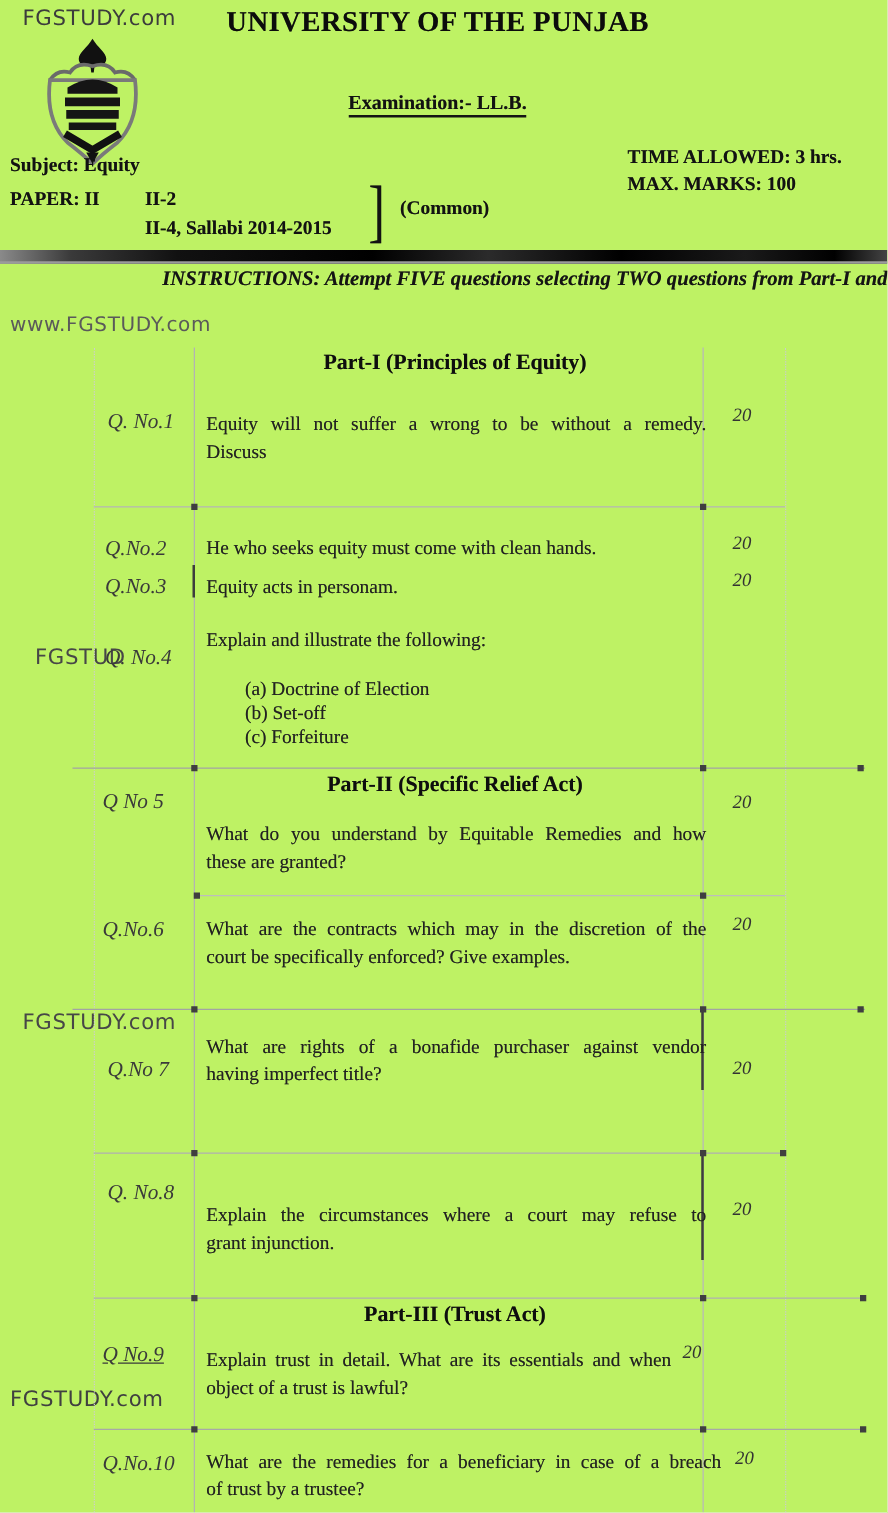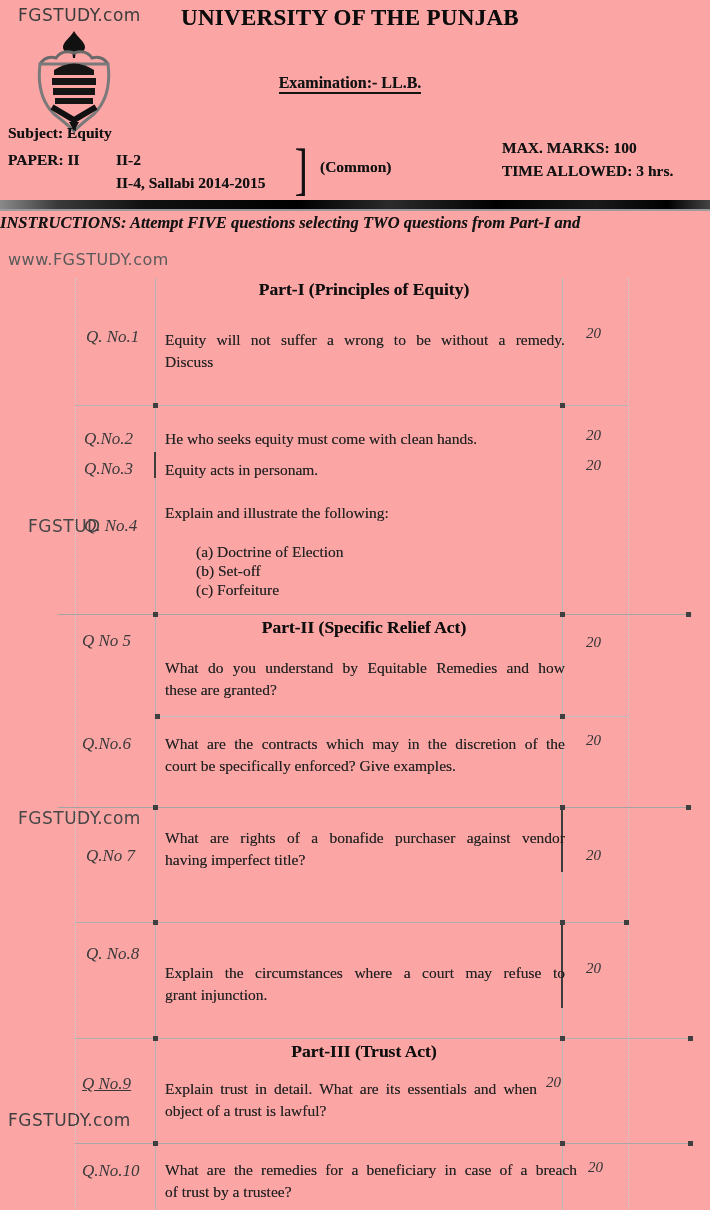--- a/index.html
+++ b/index.html
@@ -1,31 +1,31 @@
 <!DOCTYPE html>
 <html><head>
 <meta charset="utf-8">
 <style>
   html,body{margin:0;padding:0;background:#e9e9e9;}
   .page{
-    position:relative; width:710px; height:1210px; background:#fca5a5;
+    position:relative; width:710px; height:1210px; background:#bef264;
     font-family:"Liberation Serif", serif; color:#1e1e1e; overflow:hidden;
   }
   .abs{position:absolute;}
   .doc{text-shadow:0 0 .5px rgba(25,25,25,.55);}
   .wm{font-family:"DejaVu Sans", sans-serif; font-size:17px; color:#474747; letter-spacing:.5px;}
   .title{font-weight:700; font-size:23px; color:#0c0c0c; text-align:center; letter-spacing:.3px;}
   .hbold{font-weight:700; font-size:15.5px; color:#121212;}
   .center-block{text-align:center;}
   .exam-underline{border-bottom:2.5px solid #141414; padding-bottom:1px;}
   .rollbox{border:3px dotted #161616; border-radius:8px;}
   .bracket{font-size:56px; line-height:50px; font-weight:400; color:#121212; transform:scaleX(.7);}
   .bar{background:linear-gradient(90deg,#8a8a8a 0%,#3a3a3a 8%,#111 20%,#000 42%,#2b2b2b 55%,#000 70%,#1a1a1a 84%,#000 94%,#444 100%);
        box-shadow:0 -2px 0 #9b9b9b inset;}
-  .instr{font-weight:700; font-style:italic; font-size:16.5px; color:#141414; text-align:left; width:710px;}
+  .instr{font-weight:700; font-style:italic; font-size:16.5px; color:#141414; text-align:right; width:710px;}
   .part-heading{font-weight:700; font-size:17.5px; color:#0e0e0e; width:398px; text-align:center;}
   .qno{font-style:italic; font-size:17px; color:#3a3a3a;text-align:right;}
   .qtext{font-size:15.5px; line-height:22px; color:#222;}
   .w400{width:400px;}
   .just{text-align:justify; text-align-last:justify;}
   .marks{font-style:italic; font-size:15px; color:#333;}
   .vline{width:1px;}
   .hline{height:1px;}
   .tick{position:absolute; top:-2px; width:5px; height:5px; background:#3f3f3f;}
   .dark-seg{width:2px; background:#3d3d3d;}
@@ -54,21 +54,21 @@
     <path d="M43 92 L53 92 L48 101 Z" fill="#111"></path>
   </svg>
 
   <div class="abs title doc" style="left:160px; top:5px; width:380px;">UNIVERSITY OF THE PUNJAB</div>
   <div class="abs center-block" style="left:160px; top:74px; width:380px;">
     <span class="hbold doc exam-underline" style="font-size:16px;">Examination:- LL.B.</span>
   </div>
 
 
   <div class="abs hbold doc" style="left:8px; top:124px;">Subject: Equity</div>
-  <div class="abs hbold doc" style="left:502px; top:117px;margin-top:45px;">TIME ALLOWED: 3 hrs.</div>
+  <div class="abs hbold doc" style="left:502px; top:117px;">TIME ALLOWED: 3 hrs.</div>
   <div class="abs hbold doc" style="left:502px; top:139px;">MAX. MARKS: 100</div>
   <div class="abs hbold doc" style="left:8px; top:151px;">PAPER: II</div>
   <div class="abs hbold doc" style="left:116px; top:151px;">II-2</div>
   <div class="abs hbold doc" style="left:116px; top:174px;">II-4, Sallabi 2014-2015</div>
   <div class="abs bracket doc" style="left:292px; top:144px;">]</div>
   <div class="abs hbold doc" style="left:320px; top:158px;">(Common)</div>
 
   <div class="abs bar" style="left:0; top:200px; width:710px; height:11px;"></div>
 
   <div class="abs instr doc" style="top:213px;">INSTRUCTIONS: Attempt FIVE questions selecting TWO questions from Part-I and</div>

